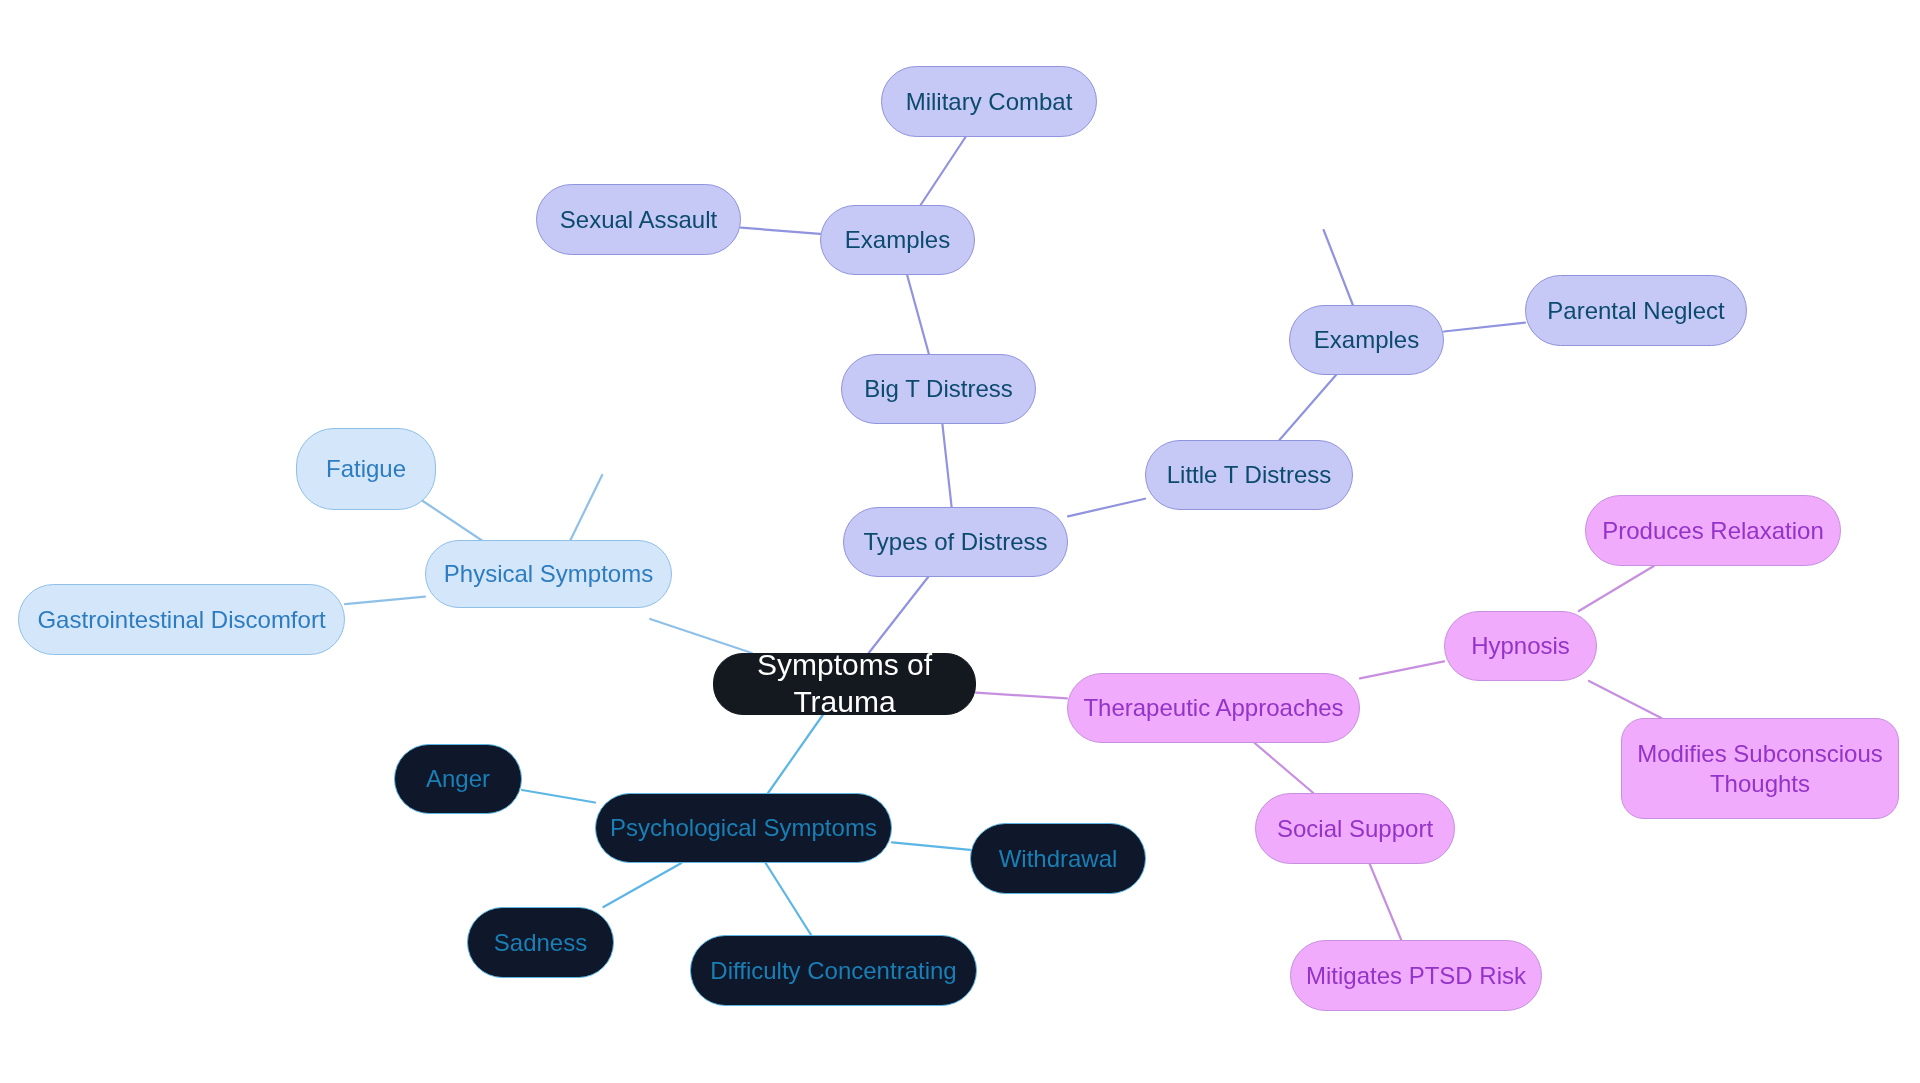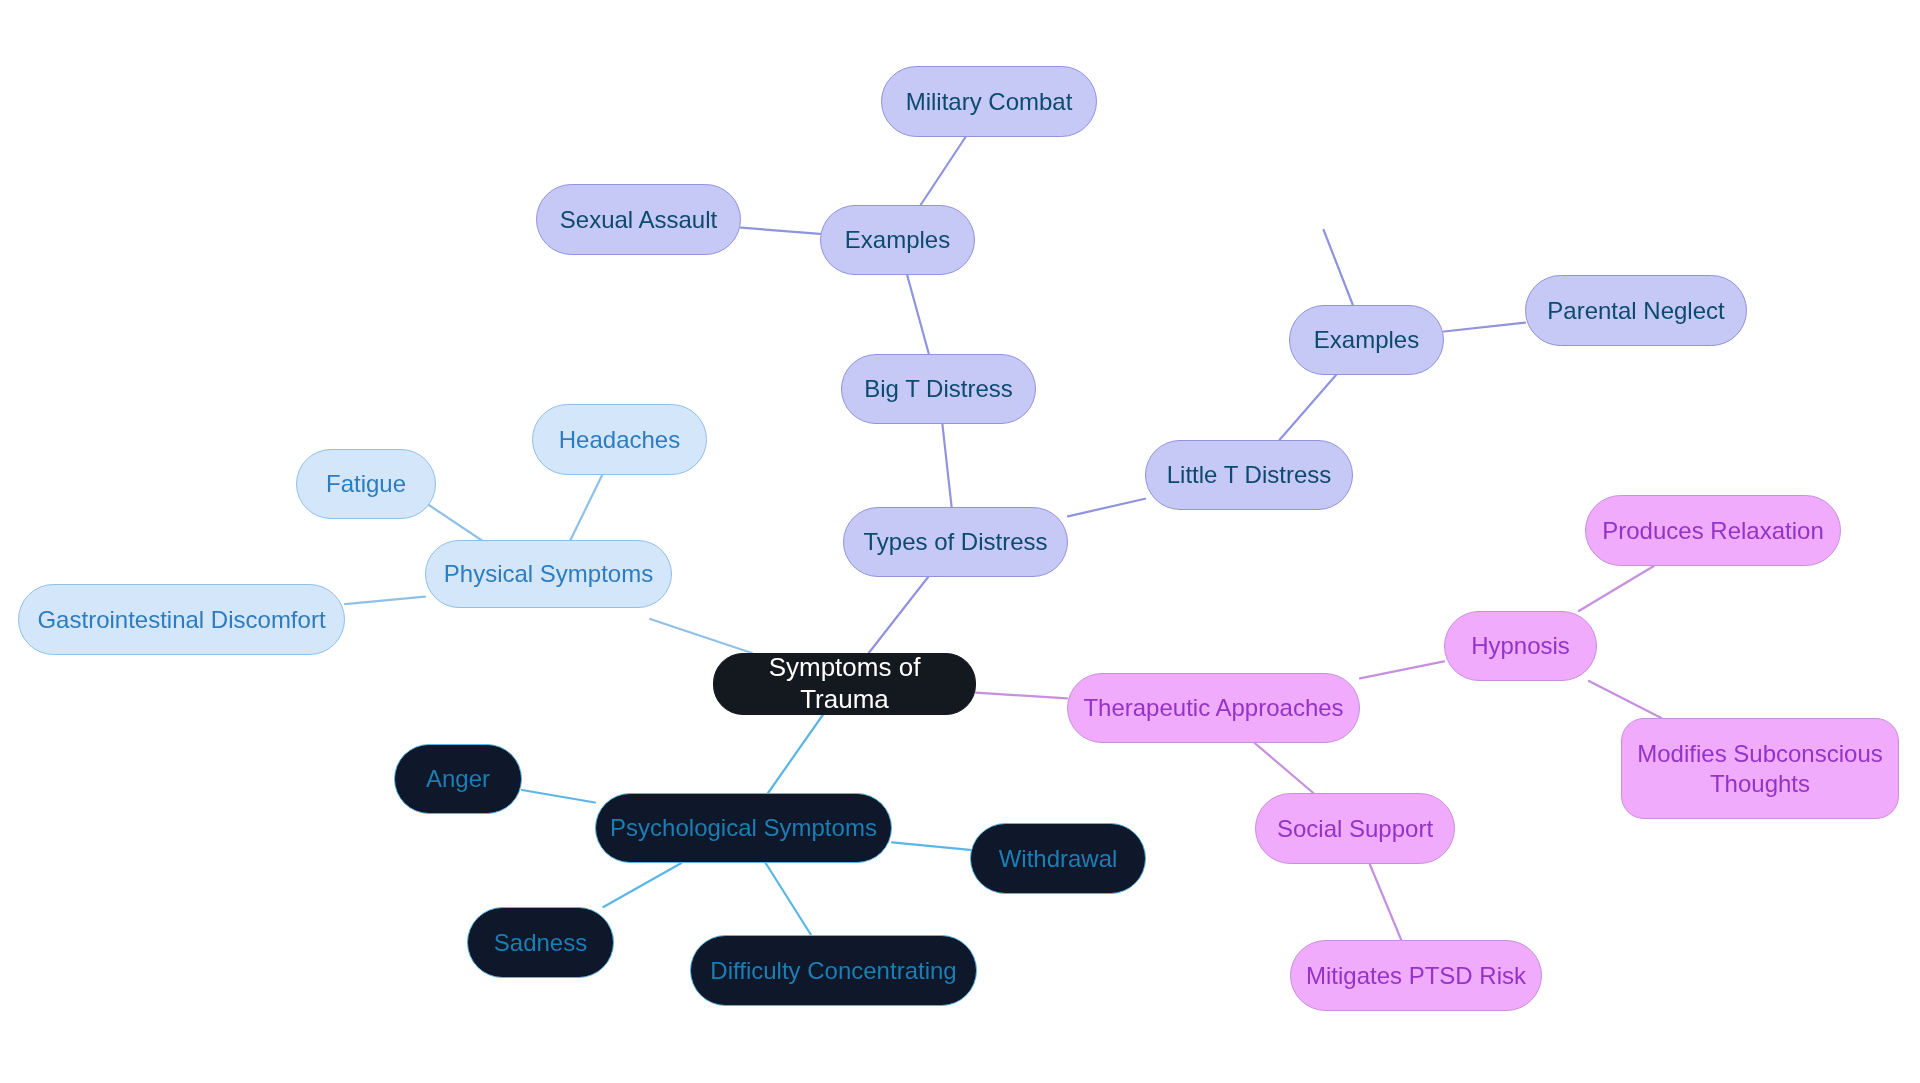--- a/index.html
+++ b/index.html
@@ -42,21 +42,21 @@
   }
   .node-label {
     display: block;
     width: 100%;
   }
   
   .n-root {
     background: #14181f;
     border-color: #14181f;
     color: #ffffff;
-    font-size: 26px;
+    font-size: 30px;
     border-radius: 30px;
   }
   
   .n-blue1 {
     background: #d3e6fa;
     border-color: #8fc0e8;
     color: #2d7cc0;
     font-size: 24px;
   }
   
@@ -118,27 +118,24 @@
   </div>
 
   <div class="node n-blue1" style="left:425px; top:540px; width:247px; height:68px;">
     <span class="node-label">Physical Symptoms</span>
   </div>
 
   <div class="node n-blue1" style="left:18px; top:584px; width:327px; height:71px;">
     <span class="node-label">Gastrointestinal Discomfort</span>
   </div>
 
-  <div class="node n-blue1" style="left:296px; top:428px; width:140px; height:70px;margin-top:21px;">
+  <div class="node n-blue1" style="left:296px; top:428px; width:140px; height:82px;">
     <span class="node-label">Fatigue</span>
   </div>
 
-  <div class="node n-blue1" style="left:532px; top:404px; width:175px; height:71px;">
-    <span class="node-label">Headaches</span>
-  </div>
 
   <div class="node n-blue2" style="left:595px; top:793px; width:297px; height:70px;">
     <span class="node-label">Psychological Symptoms</span>
   </div>
 
   <div class="node n-blue2" style="left:394px; top:744px; width:128px; height:70px;">
     <span class="node-label">Anger</span>
   </div>
 
   <div class="node n-blue2" style="left:467px; top:907px; width:147px; height:71px;">

